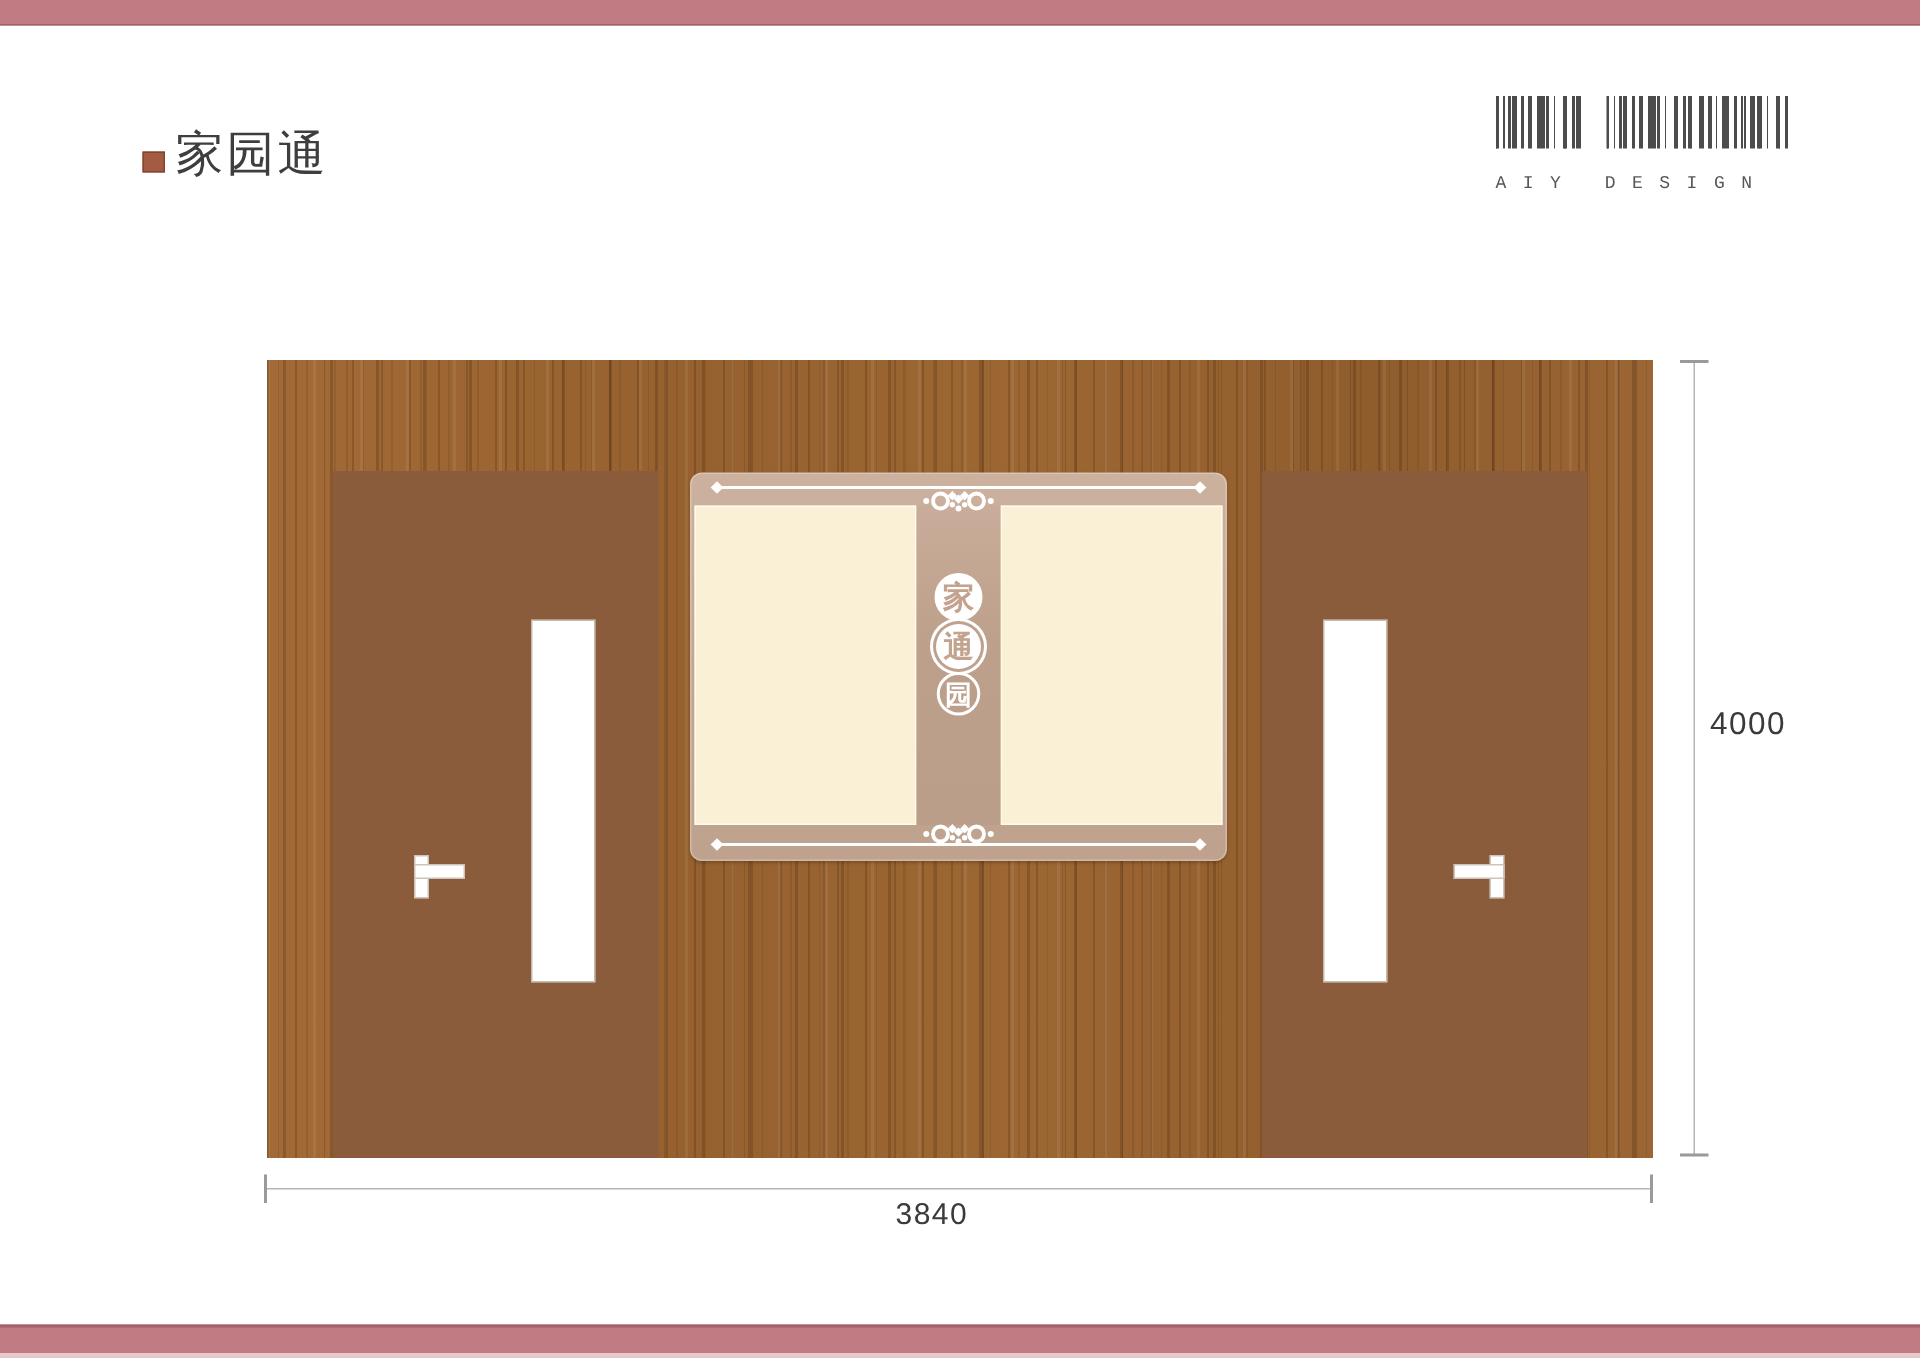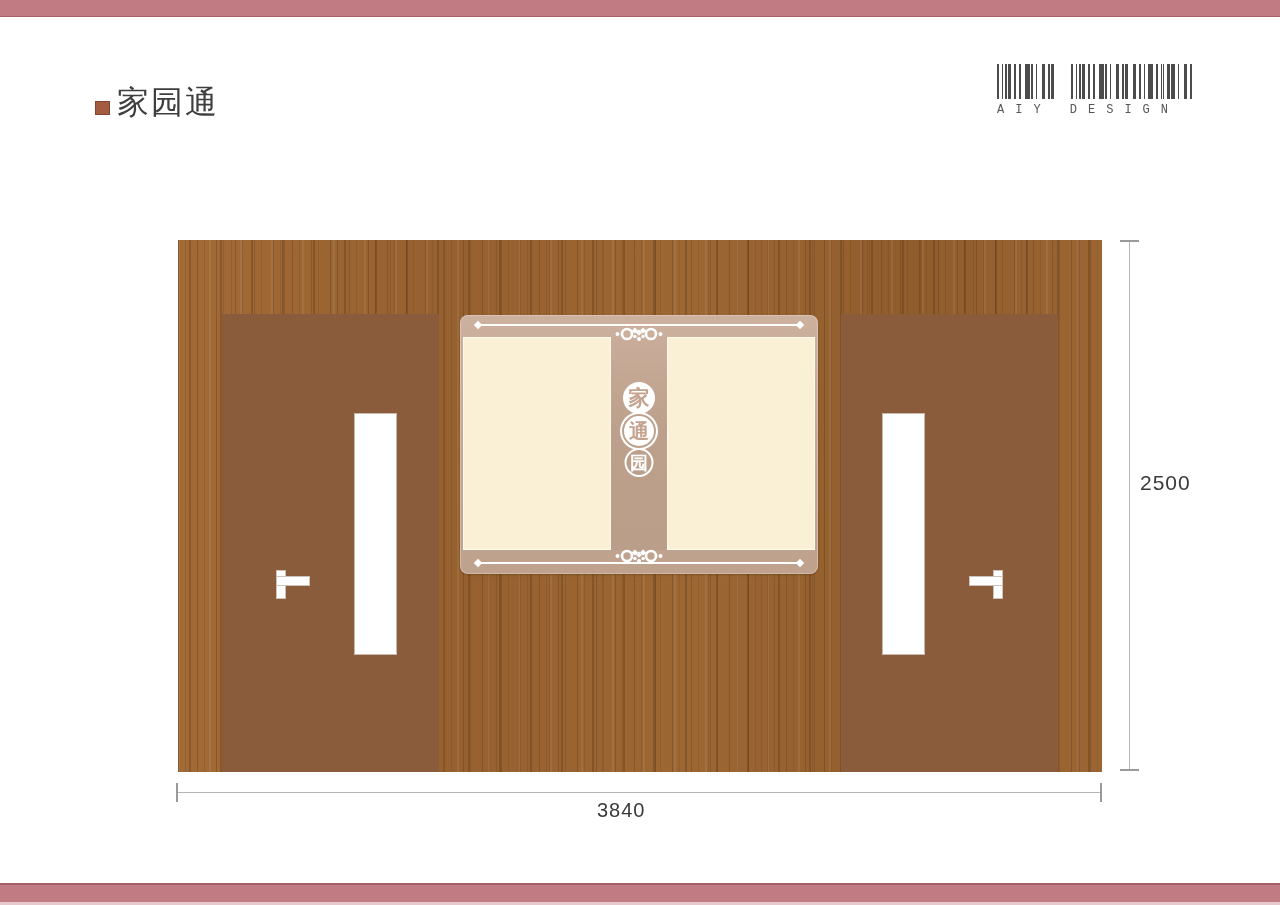--- a/index.html
+++ b/index.html
@@ -36,21 +36,21 @@
   .barcode-bars{display:flex;gap:13px;height:35px;}
   .bars{
     height:35px;
     background-image:
       repeating-linear-gradient(90deg,#4c4c4c 0 2px,rgba(0,0,0,0) 2px 5px,#4c4c4c 5px 6px,rgba(0,0,0,0) 6px 11px,#4c4c4c 11px 14px,rgba(0,0,0,0) 14px 17px),
       repeating-linear-gradient(90deg,#4c4c4c 0 1px,rgba(0,0,0,0) 1px 8px,#4c4c4c 8px 10px,rgba(0,0,0,0) 10px 23px);
   }
   .bars.g1{width:61px;}
   .bars.g2{width:122px;}
   .brand-label{
-    margin-top:4px;
+    margin-top:16px;
     font-family:"Liberation Mono", monospace;
     font-size:12px;color:#565656;letter-spacing:11px;white-space:nowrap;
   }
   
   .wall{
     position:absolute;left:178px;top:240px;width:924px;height:532px;
     background-color:#9a6433;
     background-image:
       repeating-linear-gradient(90deg,rgba(60,30,8,0.22) 0 1px,rgba(0,0,0,0) 1px 7px,rgba(60,30,8,0.12) 7px 8px,rgba(0,0,0,0) 8px 19px),
       repeating-linear-gradient(90deg,rgba(255,255,255,0.07) 0 2px,rgba(0,0,0,0) 2px 11px,rgba(40,20,5,0.20) 11px 13px,rgba(0,0,0,0) 13px 31px),
@@ -215,20 +215,20 @@
 
     <div class="sign-circle circle-top">家</div>
     <div class="sign-circle circle-mid">通</div>
     <div class="sign-circle circle-bot">园</div>
   </div>
 </div>
 
 <div class="dim-vline"></div>
 <div class="dim-tick-h t"></div>
 <div class="dim-tick-h b"></div>
-<div class="dim-label height">2500</div>
+<div class="dim-label height">4000</div>
 
 <div class="dim-hline"></div>
 <div class="dim-tick-v l"></div>
 <div class="dim-tick-v r"></div>
 <div class="dim-label width">3840</div>
 
 <div class="bottom-bar"></div>
 
 </body></html>

